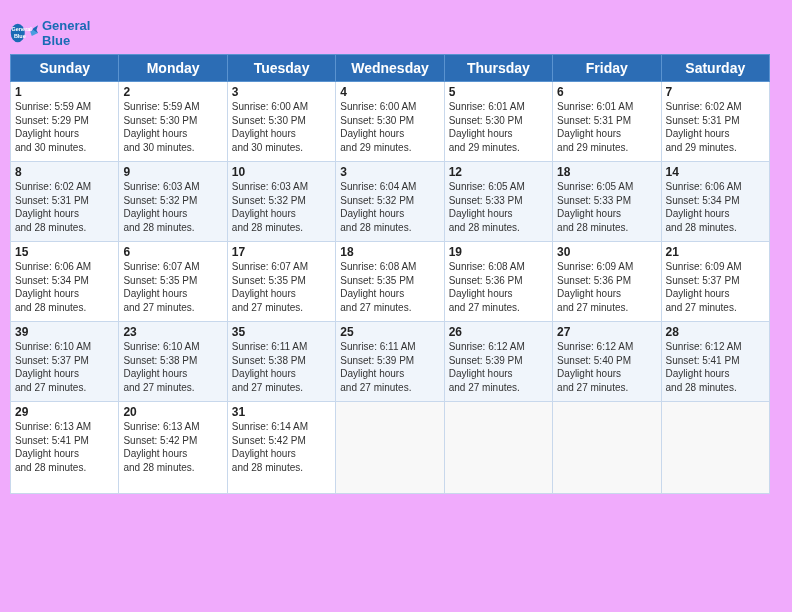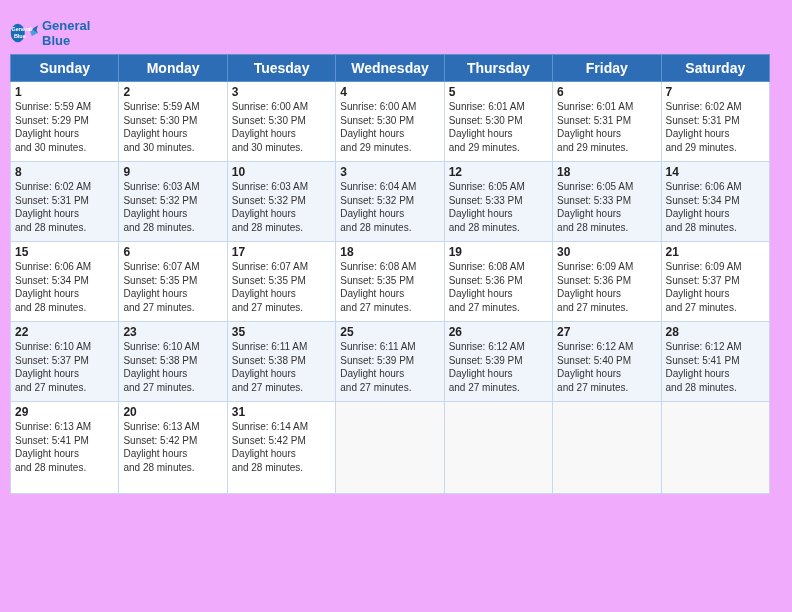--- a/index.html
+++ b/index.html
@@ -317,21 +317,21 @@
         <div class="day-info">
           Sunrise: 6:09 AM<br>
           Sunset: 5:37 PM<br>
           Daylight hours<br>
           and 27 minutes.
         </div>
       </td>
         </tr>
         <tr>
           <td>
-        <span class="day-num">22</span>
+        <span class="day-num">39</span>
         <div class="day-info">
           Sunrise: 6:10 AM<br>
           Sunset: 5:37 PM<br>
           Daylight hours<br>
           and 27 minutes.
         </div>
       </td>
           <td>
         <span class="day-num">23</span>
         <div class="day-info">

